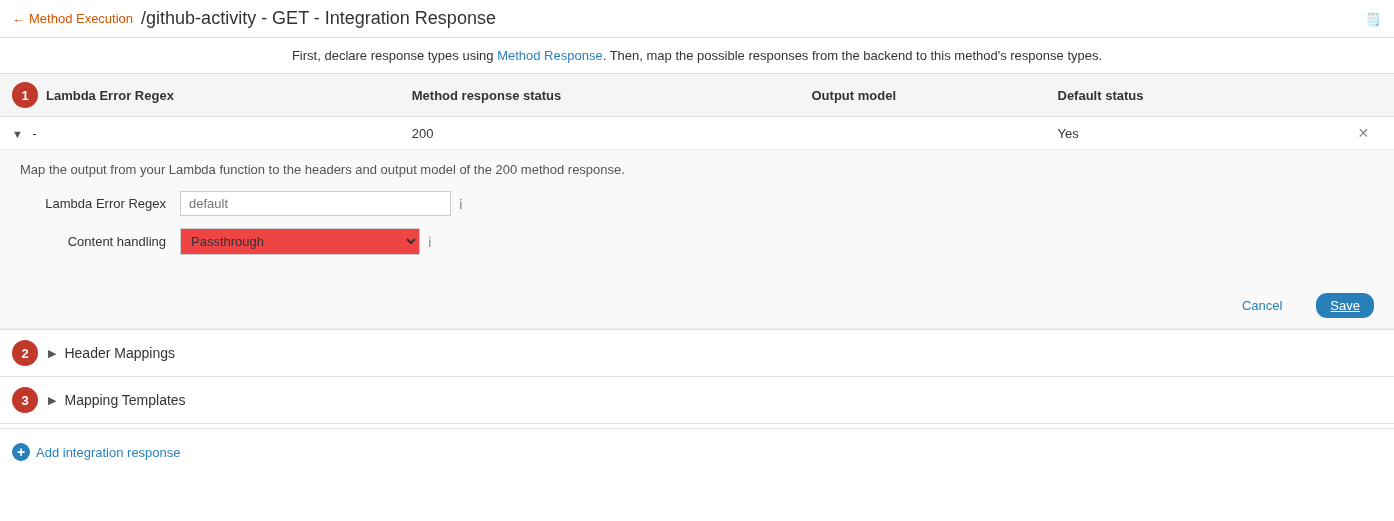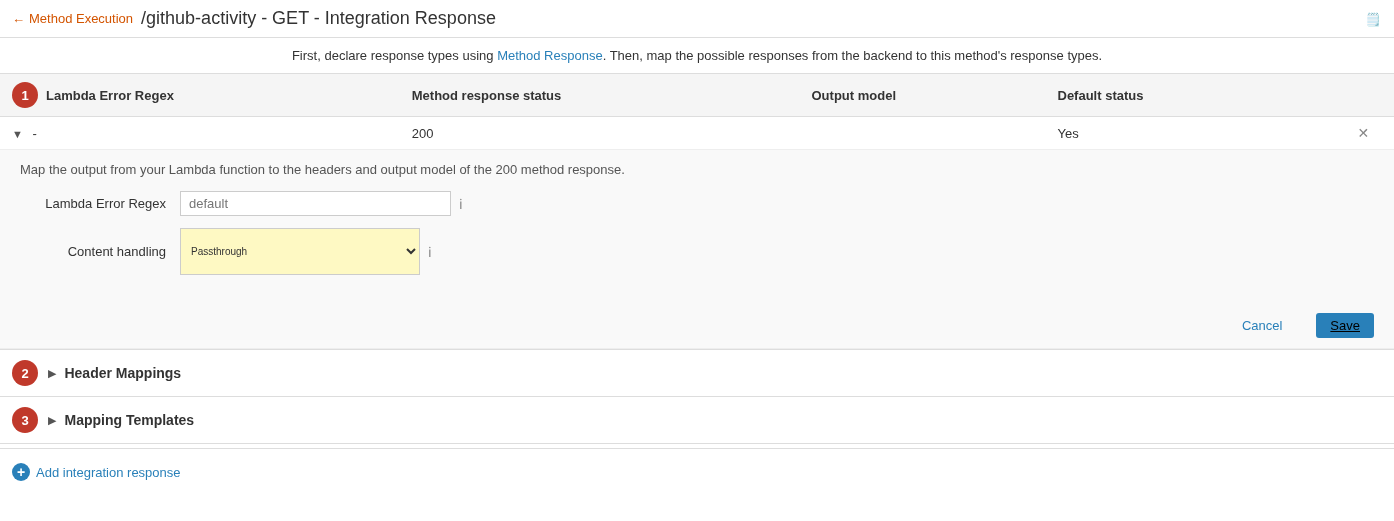--- a/index.html
+++ b/index.html
@@ -147,25 +147,25 @@
     .form-input {
       border: 1px solid #ccc;
       padding: 4px 8px;
       font-size: 13px;
       color: #aaa;
       width: 271px;
       background: #fff;
     }
     .form-select {
       border: 1px solid #ccc;
-      padding: 16px 6px;
-      font-size: 10px;
+      padding: 4px 6px;
+      font-size: 13px;
       color: #333;
       width: 240px;
-      background: #fef9c3;
+      background: #ef4444;
     }
     .info-icon {
       margin-left: 8px;
       color: #888;
       cursor: pointer;
       font-size: 14px;
     }
 
     
     .action-row {
@@ -180,36 +180,36 @@
     .btn-cancel {
       background: none;
       border: none;
       color: #2980b9;
       font-size: 13px;
       cursor: pointer;
       padding: 4px 8px;
     }
     .btn-save {
       background: #2980b9;
-      color: #000000;
+      color: #ffffff;
       border: none;
       padding: 5px 14px;
       font-size: 13px;
       cursor: pointer;
-      border-radius: 3px;
+      border-radius: 11px;
       text-decoration: underline;
     }
     .section-arrow {
       color: #555;
       font-size: 11px;
       margin-right: 8px;
     }
     .section-title {
       font-size: 14px;
-      font-weight: bold;
+      font-weight: normal;
       color: #333;
     }
 
     
     .add-row {
       display: flex;
       align-items: center;
       padding: 14px 12px;
       border-top: 1px solid #ddd;
       margin-top: 4px;

